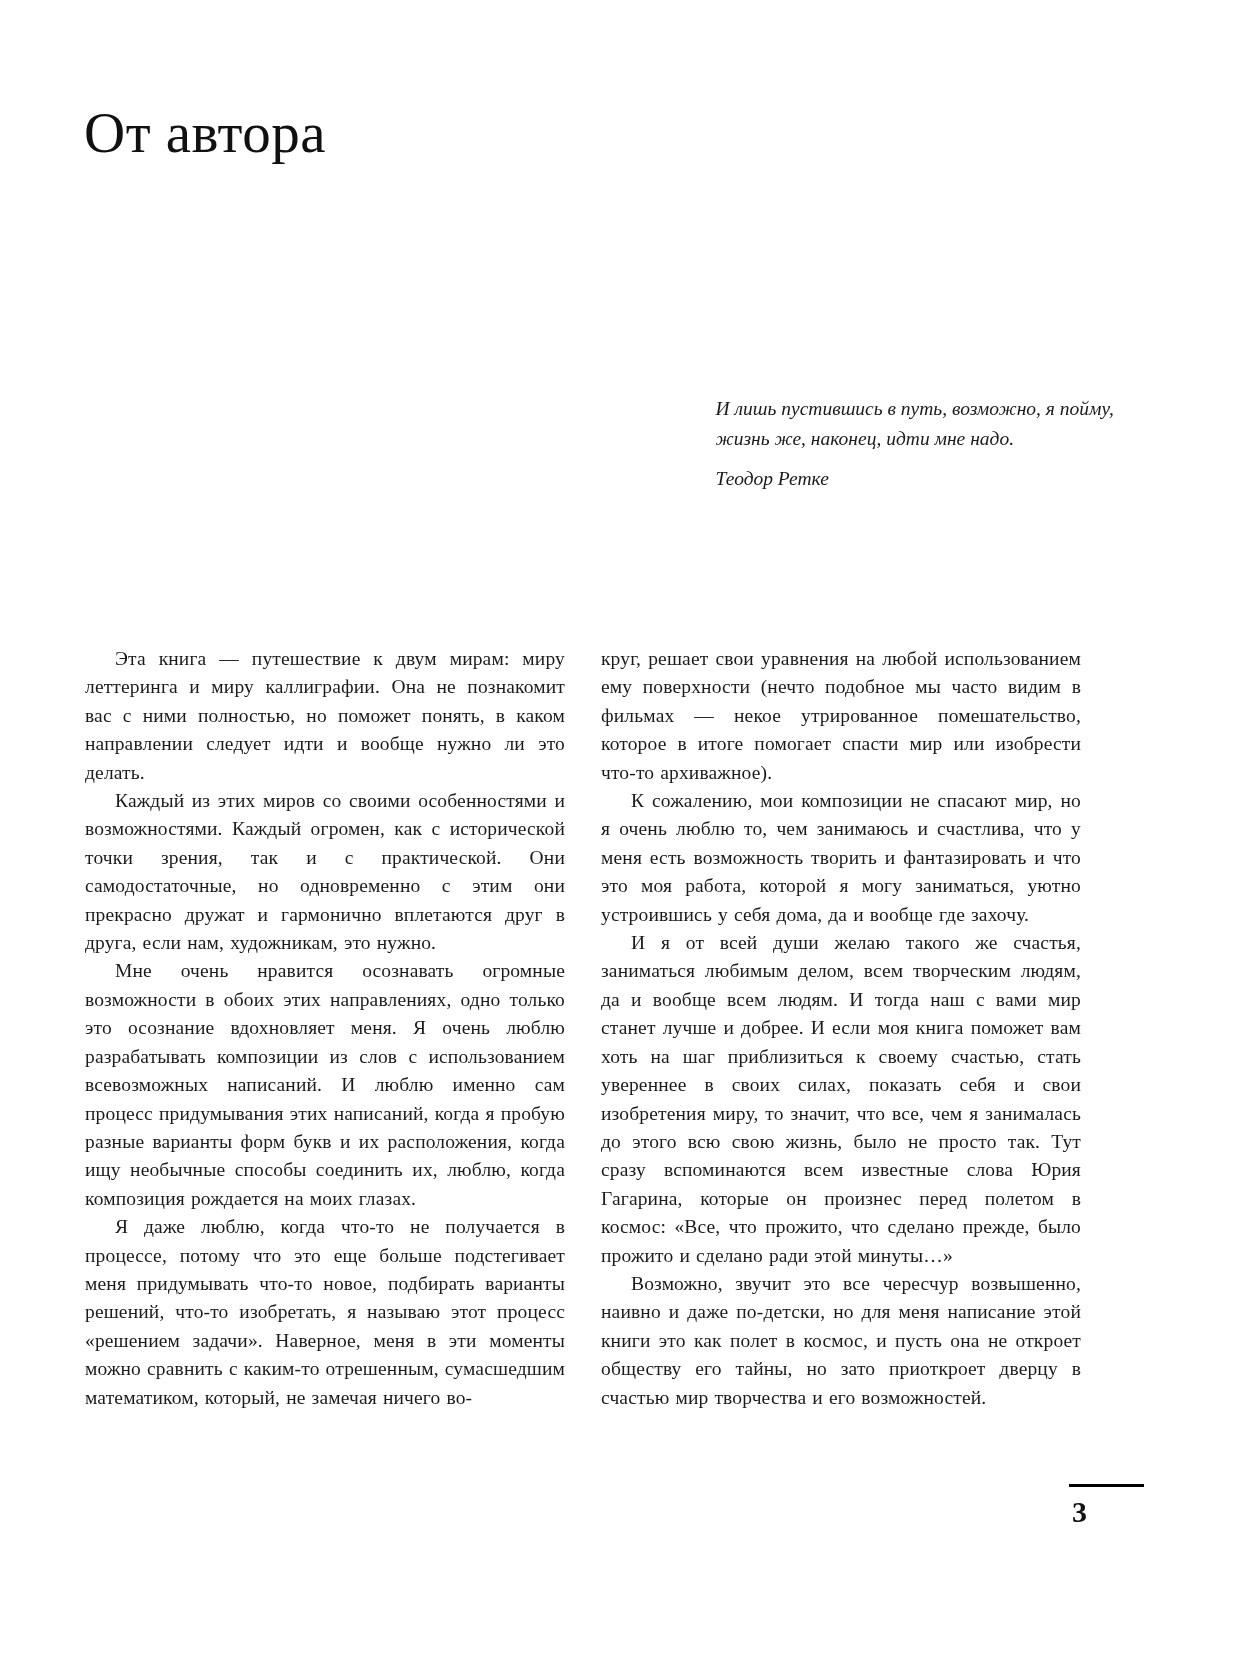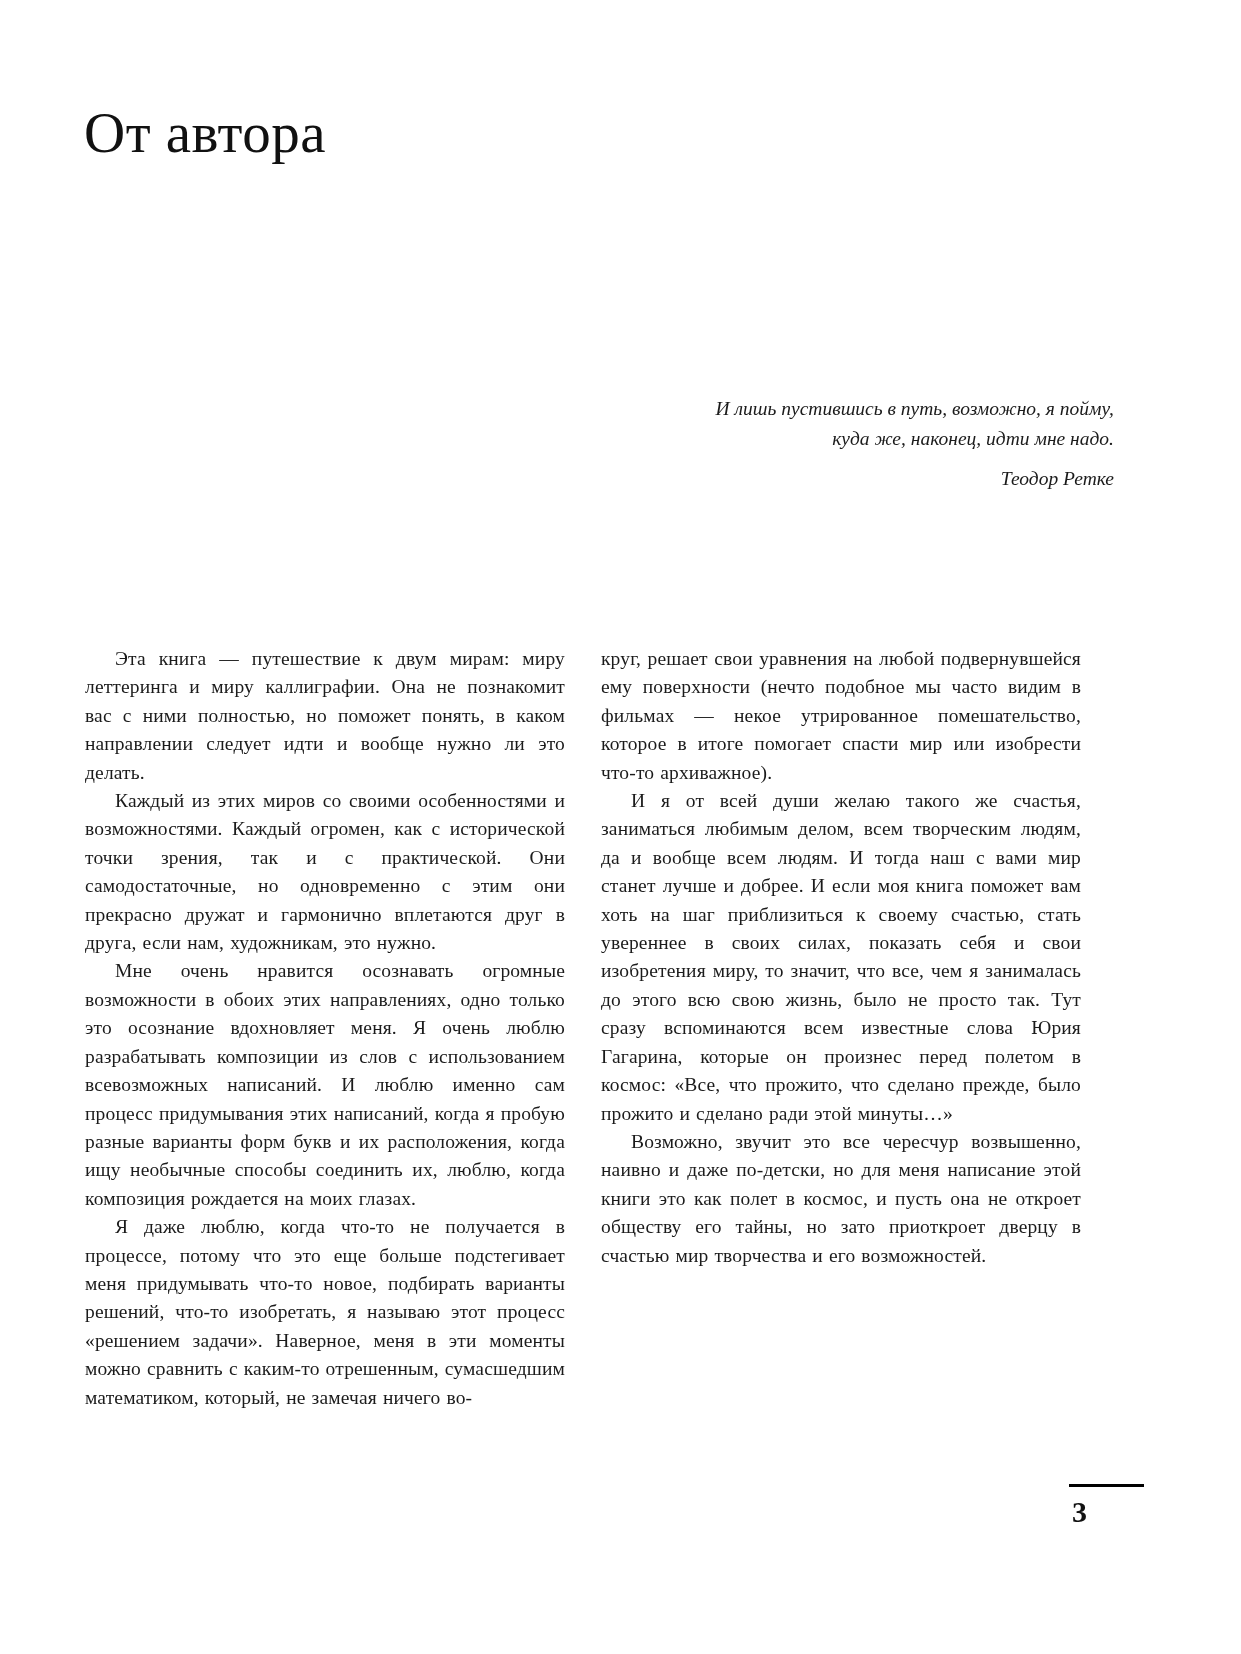--- a/index.html
+++ b/index.html
@@ -23,21 +23,21 @@
     top: 62px;
     font-size: 57px;
     font-weight: 400;
     letter-spacing: 0.5px;
     color: #111111;
   }
   .epigraph {
     position: absolute;
     right: 163px;
     top: 394px;
-    text-align: right;
+    text-align: left;
     font-style: italic;
     font-size: 19.5px;
     line-height: 30px;
     color: #1b1b1b;
   }
   .epigraph .author {
     margin-top: 10px;
   }
   .body-columns {
     position: absolute;
@@ -81,33 +81,34 @@
 </style>
 </head>
 <body>
 
 <div class="page">
 
   <h1 class="chapter-title">От автора</h1>
 
   <div class="epigraph">
     <div>И лишь пустившись в путь, возможно, я пойму,</div>
-    <div>куда же, наконец, идти мне надо.</div>
+    <div>жизнь же, наконец, идти мне надо.</div>
     <div class="author">Теодор Ретке</div>
   </div>
 
   <div class="body-columns">
     <div class="column">
       <p>Эта книга — путешествие к двум мирам: миру леттеринга и миру каллиграфии. Она не познакомит вас с ними полностью, но поможет понять, в каком направлении следует идти и вообще нужно ли это делать.</p>
       <p>Каждый из этих миров со своими особенностями и возможностями. Каждый огромен, как с исторической точки зрения, так и с практической. Они самодостаточные, но одновременно с этим они прекрасно дружат и гармонично вплетаются друг в друга, если нам, художникам, это нужно.</p>
       <p>Мне очень нравится осознавать огромные возможности в обоих этих направлениях, одно только это осознание вдохновляет меня. Я очень люблю разрабатывать композиции из слов с использованием всевозможных написаний. И люблю именно сам процесс придумывания этих написаний, когда я пробую разные варианты форм букв и их расположения, когда ищу необычные способы соединить их, люблю, когда композиция рождается на моих глазах.</p>
       <p>Я даже люблю, когда что-то не получается в процессе, потому что это еще больше подстегивает меня придумывать что-то новое, подбирать варианты решений, что-то изобретать, я называю этот процесс «решением задачи». Наверное, меня в эти моменты можно сравнить с каким-то отрешенным, сумасшедшим математиком, который, не замечая ничего во-</p>
     </div>
     <div class="column">
-      <p class="continuation">круг, решает свои уравнения на любой подвернувшейся ему поверхности (нечто подобное мы часто видим в фильмах — некое утрированное помешательство, которое в итоге помогает спасти мир или изобрести что-то архиважное).</p>
+      <p class="continuation">круг, решает свои уравнения на любой использованием ему поверхности (нечто подобное мы часто видим в фильмах — некое утрированное помешательство, которое в итоге помогает спасти мир или изобрести что-то архиважное).</p>
+      <p>К сожалению, мои композиции не спасают мир, но я очень люблю то, чем занимаюсь и счастлива, что у меня есть возможность творить и фантазировать и что это моя работа, которой я могу заниматься, уютно устроившись у себя дома, да и вообще где захочу.</p>
       <p>И я от всей души желаю такого же счастья, заниматься любимым делом, всем творческим людям, да и вообще всем людям. И тогда наш с вами мир станет лучше и добрее. И если моя книга поможет вам хоть на шаг приблизиться к своему счастью, стать увереннее в своих силах, показать себя и свои изобретения миру, то значит, что все, чем я занималась до этого всю свою жизнь, было не просто так. Тут сразу вспоминаются всем известные слова Юрия Гагарина, которые он произнес перед полетом в космос: «Все, что прожито, что сделано прежде, было прожито и сделано ради этой минуты…»</p>
       <p>Возможно, звучит это все чересчур возвышенно, наивно и даже по-детски, но для меня написание этой книги это как полет в космос, и пусть она не откроет обществу его тайны, но зато приоткроет дверцу в счастью мир творчества и его возможностей.</p>
     </div>
   </div>
 
   <div class="folio">
     <div class="folio-rule"></div>
     <div class="folio-number">3</div>
   </div>
 

